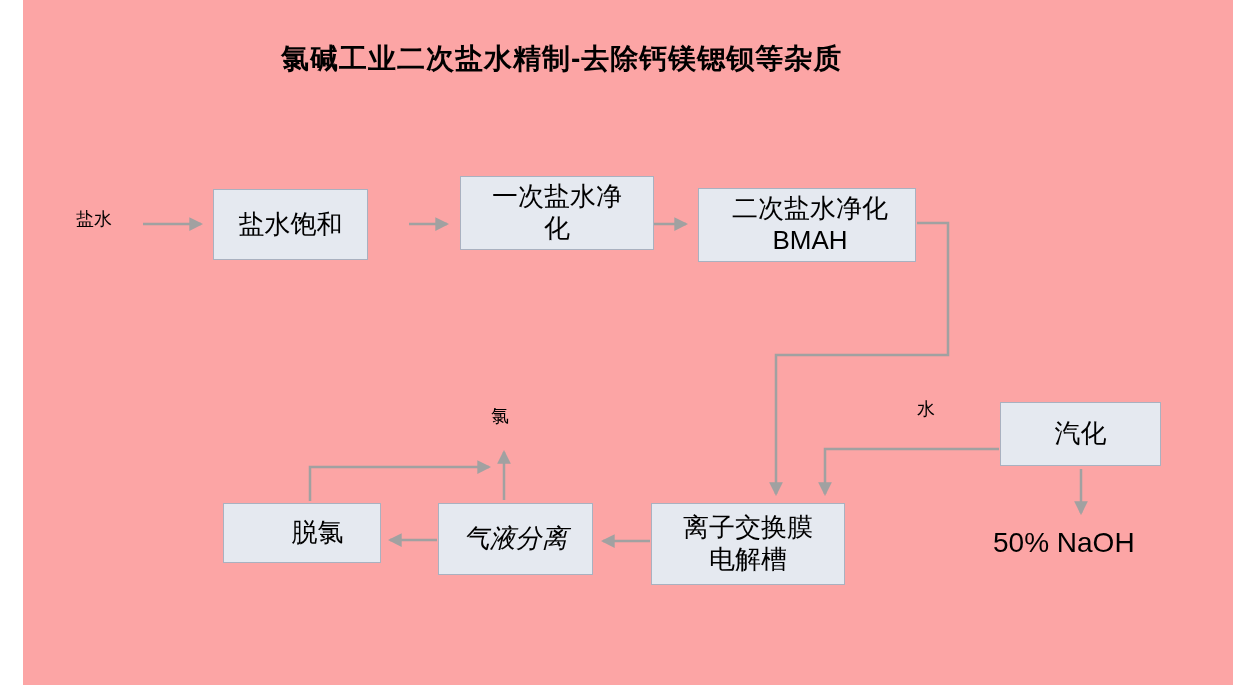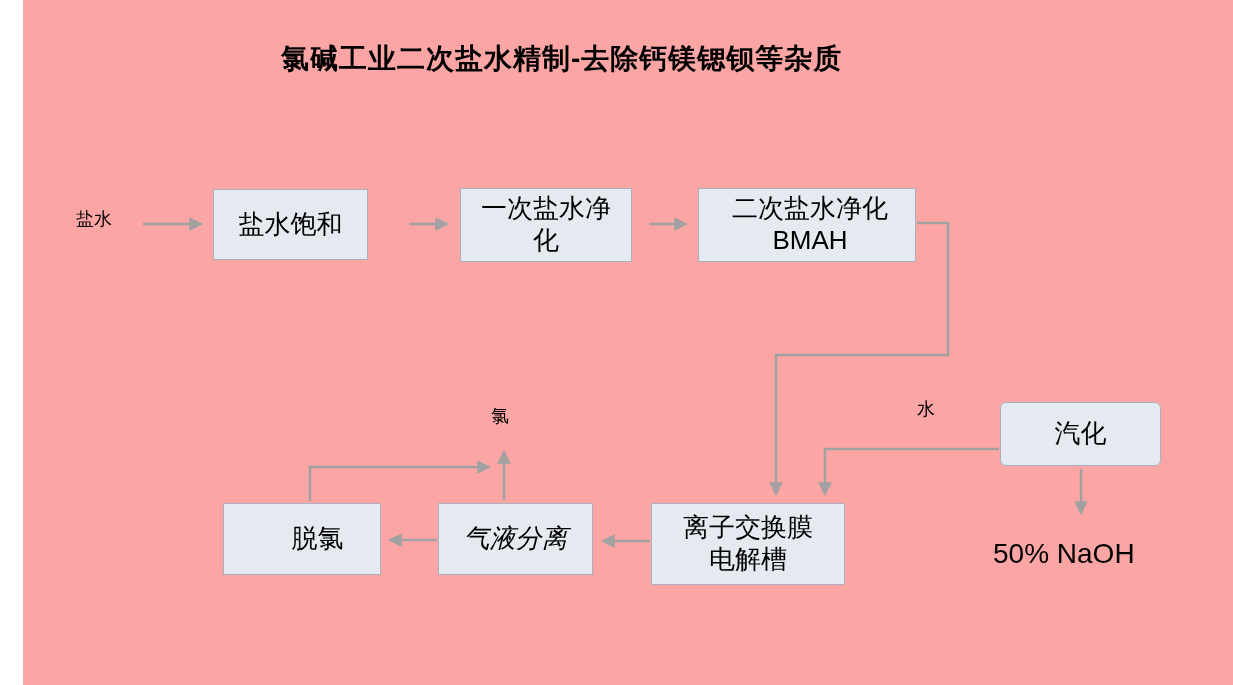--- a/index.html
+++ b/index.html
@@ -47,31 +47,31 @@
     box-sizing: border-box;
   }
   .flow-label {
     position: absolute;
     font-size: 18px;
     color: #000000;
     white-space: nowrap;
   }
   
   .n-saturation   { left: 190px; top: 189px; width: 155px; height: 71px; }
-  .n-primary      { left: 437px; top: 188px; width: 172px; height: 74px; }
+  .n-primary      { left: 437px; top: 176px; width: 194px; height: 74px; }
   .n-secondary    { left: 675px; top: 188px; width: 218px; height: 74px; padding-left: 6px; }
-  .n-vaporization { left: 977px; top: 402px; width: 161px; height: 64px; border-radius: 6px; }
+  .n-vaporization { left: 977px; top: 402px; width: 161px; height: 64px; }
   .n-electrolyzer { left: 628px; top: 503px; width: 194px; height: 82px; }
   .n-gasliquid    { left: 415px; top: 503px; width: 155px; height: 72px; font-style: italic; }
-  .n-dechlor      { left: 200px; top: 503px; width: 158px; height: 72px; padding-left: 31px; }
+  .n-dechlor      { left: 200px; top: 503px; width: 158px; height: 60px; padding-left: 31px; }
   
   .l-brine    { left: 53px;  top: 207px; }
   .l-chlorine { left: 468px; top: 404px; }
   .l-water    { left: 894px; top: 397px; }
-  .l-naoh     { left: 970px; top: 538px; font-size: 28px; }
+  .l-naoh     { left: 970px; top: 527px; font-size: 28px; }
 </style>
 </head>
 <body>
 
 <div id="canvas">
 
   <svg id="connector-layer" viewBox="0 0 1233 685" xmlns="http://www.w3.org/2000/svg">
     <defs>
       <marker id="arrowhead" viewBox="0 0 10 10" refX="8.5" refY="5" markerWidth="5.5" markerHeight="5.5" orient="auto-start-reverse">
         <path d="M0,0 L10,5 L0,10 z" fill="#a1a1a1"></path>

